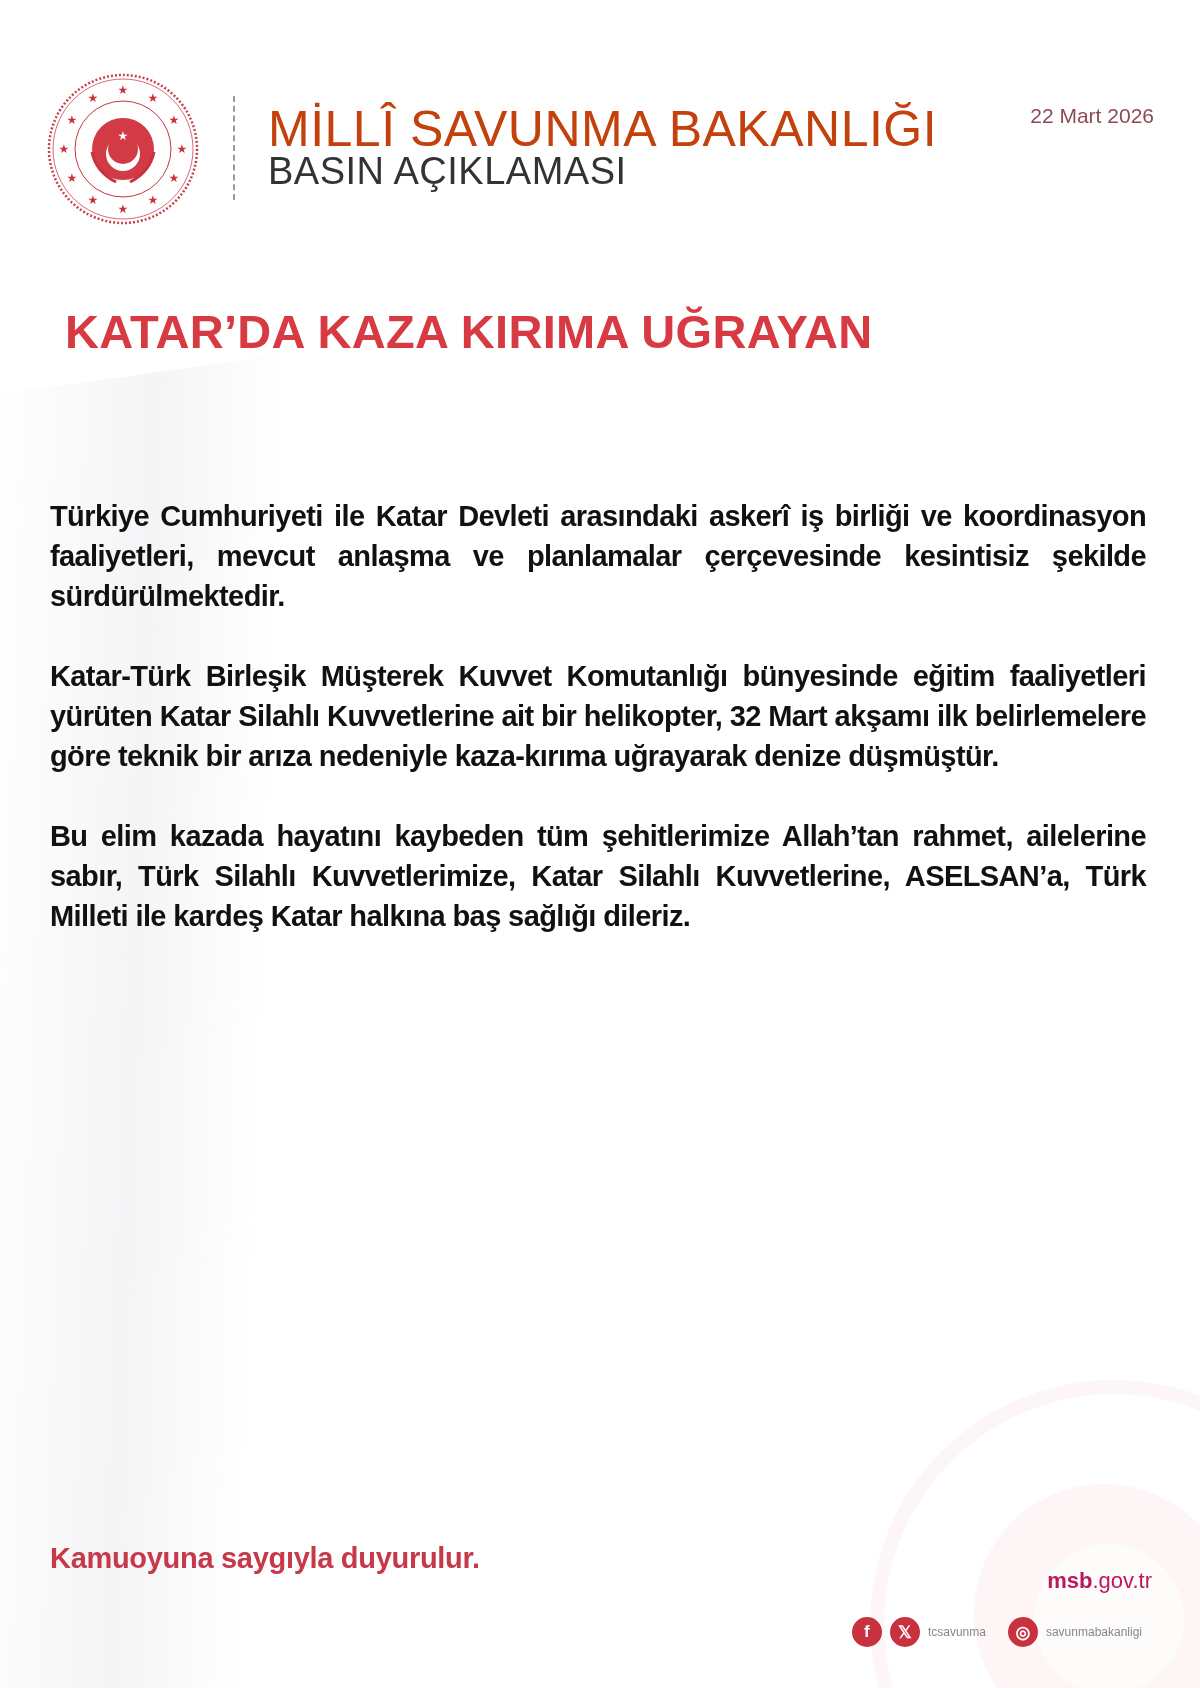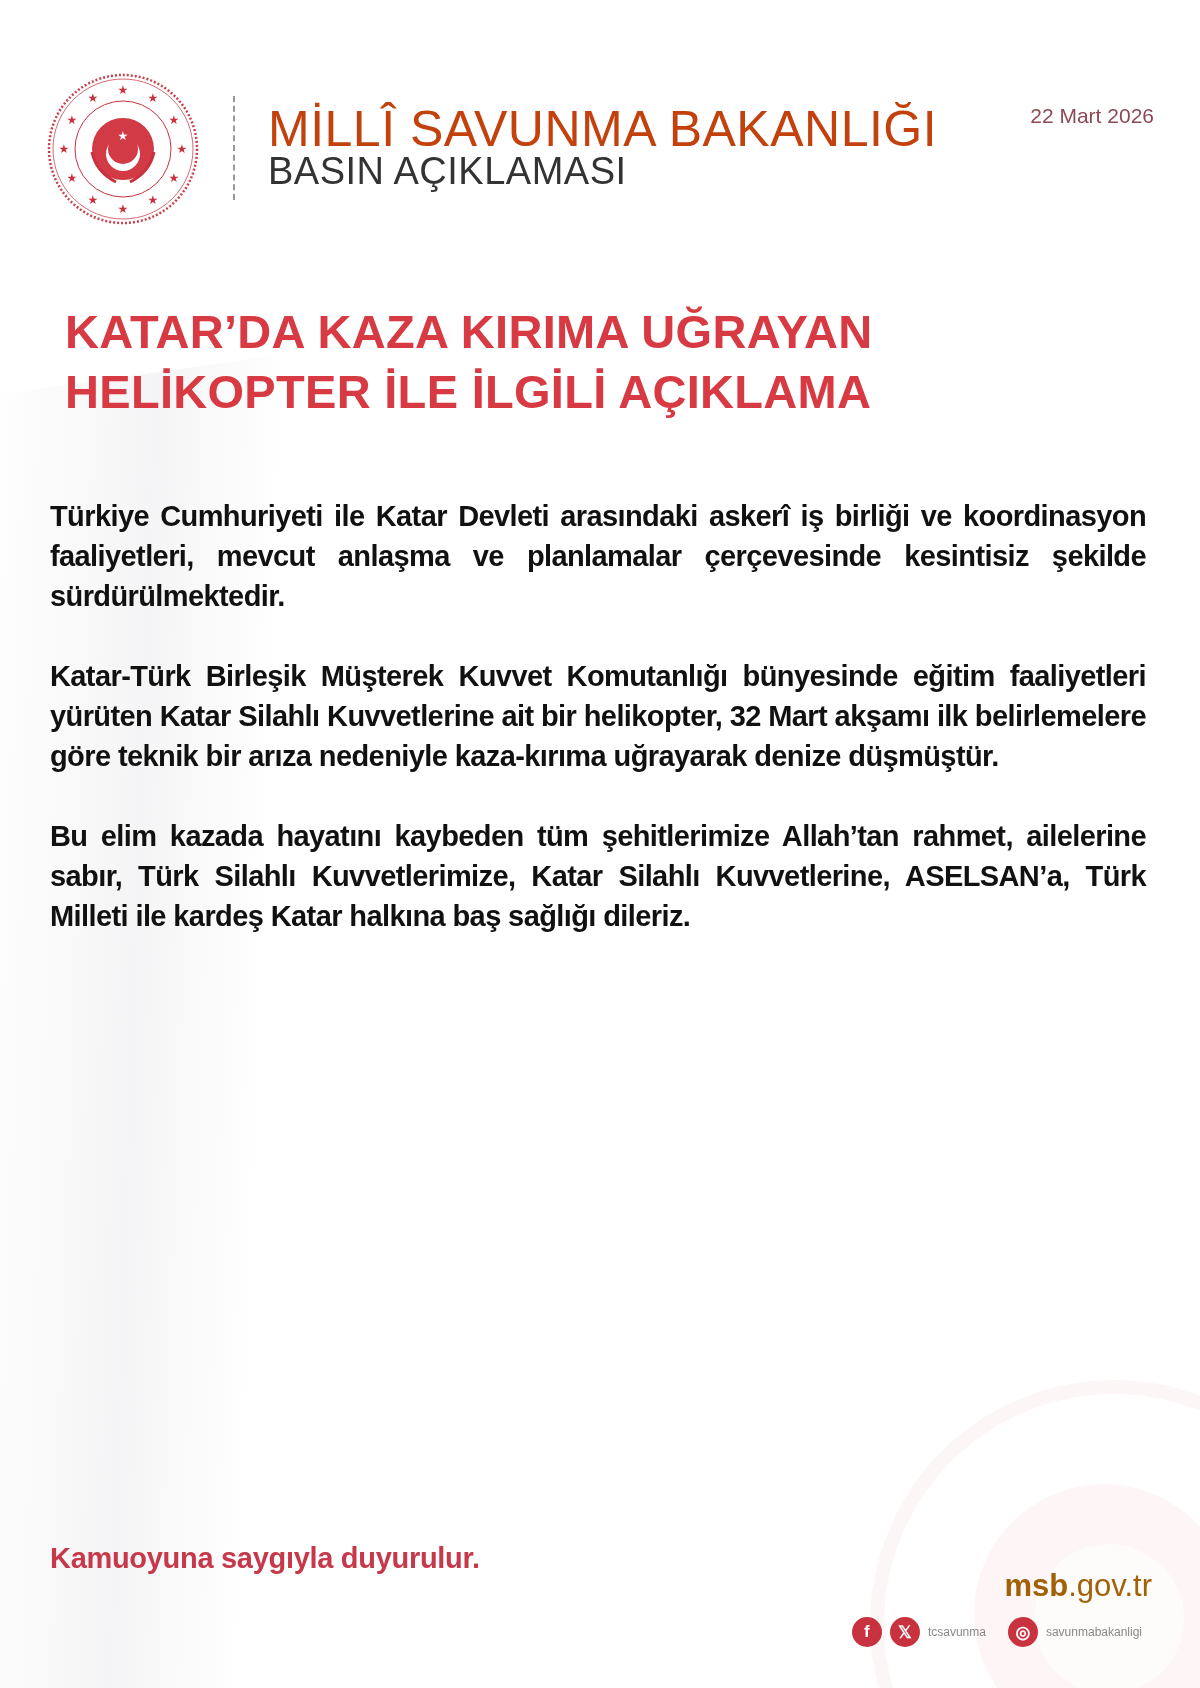--- a/index.html
+++ b/index.html
@@ -66,21 +66,21 @@
       font-size: 29px; line-height: 40px; font-weight: 700; color: #111;
       text-align: justify; letter-spacing: -0.6px;
     }
     .closing {
       position: absolute; left: 50px; top: 1494px;
       font-size: 29px; font-weight: 700; color: #c7384a; letter-spacing: -0.3px; margin-top: 48px;
     }
     
     .site {
       position: absolute; right: 48px; top: 1568px;
-      font-size: 31px; color: #a16207; white-space: nowrap;
+      font-size: 22px; color: #be185d; white-space: nowrap;
     }
     .site .bold { font-weight: 900; }
     .socials {
       position: absolute; right: 44px; top: 1616px; height: 32px;
       display: flex; align-items: center; gap: 8px;
     }
     .soc-icon {
       width: 30px; height: 30px; border-radius: 50%; background: #c8323e;
       display: flex; align-items: center; justify-content: center;
       color: #fff; font-weight: 700; font-size: 17px;
@@ -123,21 +123,20 @@
     <path d="M108 80 Q104 100 84 110" fill="none" stroke="#c8323e" stroke-width="3"></path>
   </svg>
 </div>
 <div class="vdivider"></div>
 <div class="org-name">MİLLÎ SAVUNMA BAKANLIĞI</div>
 <div class="doc-type">BASIN AÇIKLAMASI</div>
 <div class="date">22 Mart 2026</div>
 
 <div class="headline">
   <div>KATAR’DA KAZA KIRIMA UĞRAYAN</div>
-  <div>HELİKOPTER İLE İLGİLİ AÇIKLAMA</div>
 </div>
 
 <div class="body">
   <p class="para">Türkiye Cumhuriyeti ile Katar Devleti arasındaki askerî iş birliği ve koordinasyon faaliyetleri, mevcut anlaşma ve planlamalar çerçevesinde kesintisiz şekilde sürdürülmektedir.</p>
   <p class="para">Katar-Türk Birleşik Müşterek Kuvvet Komutanlığı bünyesinde eğitim faaliyetleri yürüten Katar Silahlı Kuvvetlerine ait bir helikopter, 32 Mart akşamı ilk belirlemelere göre teknik bir arıza nedeniyle kaza-kırıma uğrayarak denize düşmüştür.</p>
   <p class="para">Bu elim kazada hayatını kaybeden tüm şehitlerimize Allah’tan rahmet, ailelerine sabır, Türk Silahlı Kuvvetlerimize, Katar Silahlı Kuvvetlerine, ASELSAN’a, Türk Milleti ile kardeş Katar halkına baş sağlığı dileriz.</p>
 </div>
 
 <div class="closing">Kamuoyuna saygıyla duyurulur.</div>
 

